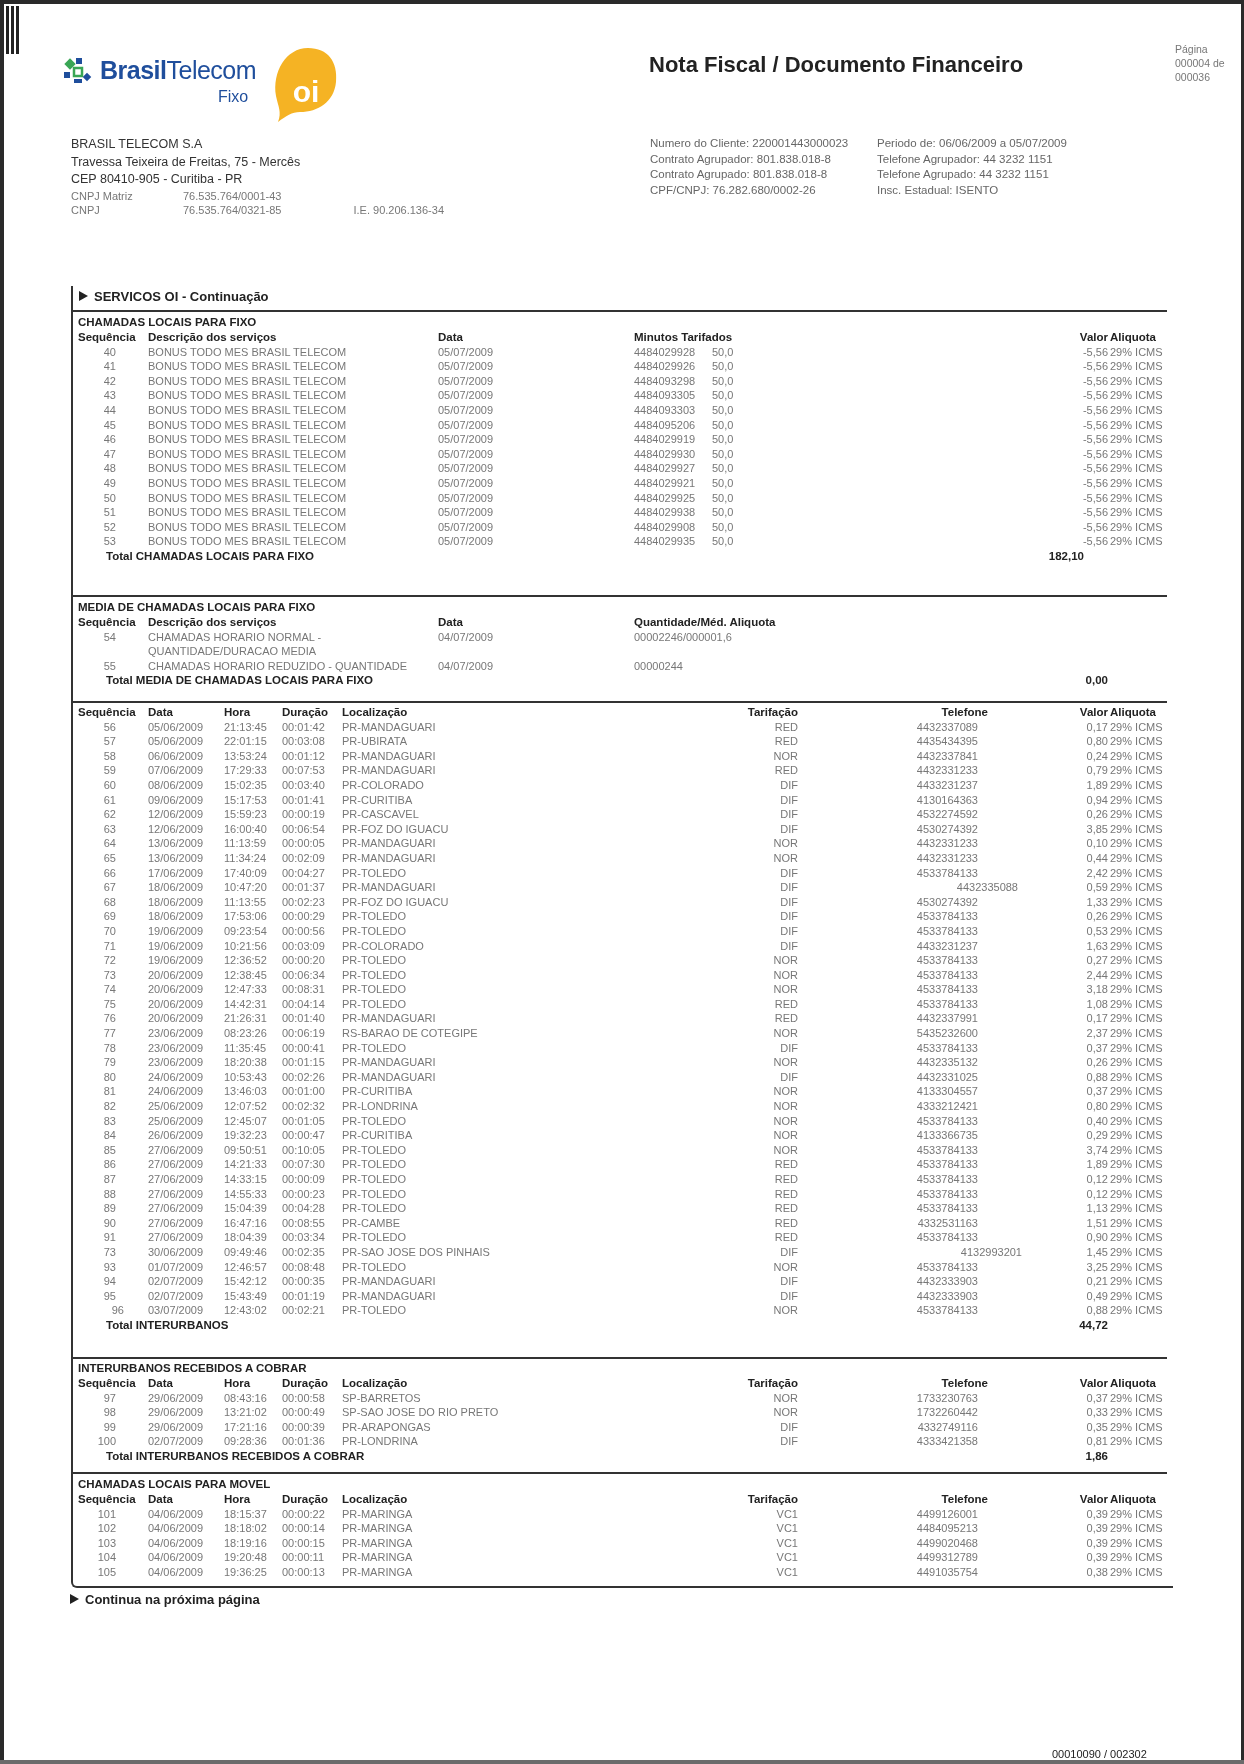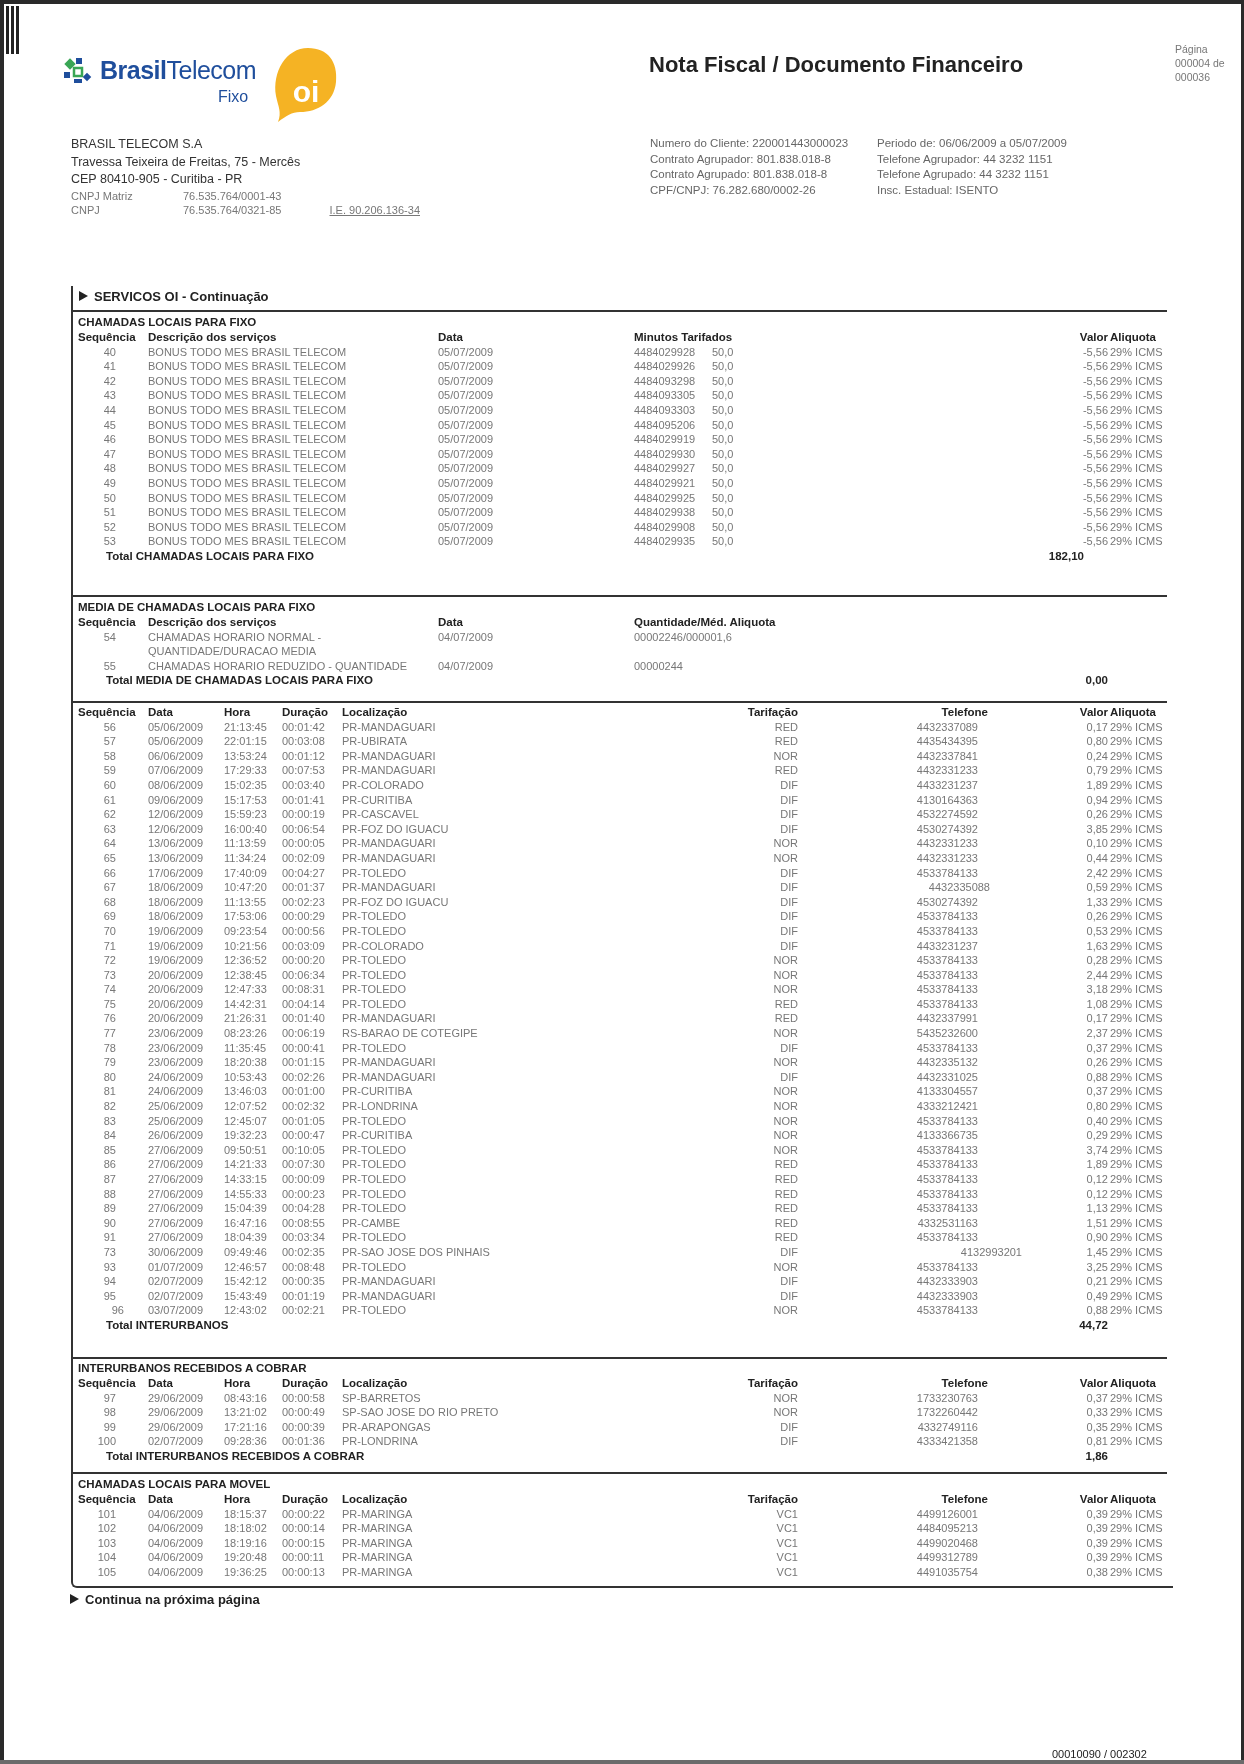--- a/index.html
+++ b/index.html
@@ -14,21 +14,21 @@
   .logo { position:absolute; left:62px; top:52px; width:280px; height:72px; }
   .logo .bt-mark { position:absolute; left:0; top:4px; width:32px; height:30px; }
   .logo .bt-name { position:absolute; left:38px; top:4px; font-size:25px; color:#1f4e9c; letter-spacing:-0.5px; font-family:"Liberation Sans", sans-serif; }
   .logo .bt-name b { font-weight:bold; }
   .logo .bt-fixo { position:absolute; left:156px; top:36px; font-size:16px; color:#1f4e9c; font-family:"Liberation Sans", sans-serif; }
   .logo .oi { position:absolute; left:210px; top:-6px; width:66px; height:76px; }
 
   .company { position:absolute; left:71px; top:136px; font-size:12.5px; line-height:17.5px; color:#333; font-family:"Liberation Sans", sans-serif; }
   .company .row { display:flex; }
   .company .k { width:112px; }
-  .company .ie { margin-left:48px;text-decoration:underline; }
+  .company .ie { margin-left:72px; }
 
   .doc-title { position:absolute; left:649px; top:52px; font-size:22px; font-weight:bold; color:#222; font-family:"Liberation Sans", sans-serif; }
   .page-no { position:absolute; left:1175px; top:42px; font-size:10.5px; line-height:14px; color:#777; font-family:"Liberation Sans", sans-serif; }
 
   .client { position:absolute; left:650px; top:136px; font-size:11.5px; line-height:15.5px; color:#666; font-family:"Liberation Sans", sans-serif; display:grid; grid-template-columns:227px 220px; }
 
   .frame { position:absolute; left:71px; top:286px; width:1100px; height:1300px; border-left:2px solid #333; border-bottom:2px solid #333; border-bottom-left-radius:6px; }
 
   .sec-head { position:absolute; left:79px; top:289px; font-size:13px; font-weight:bold; color:#222; font-family:"Liberation Sans", sans-serif; }
   .tri { display:inline-block; width:0; height:0; border-top:5px solid transparent; border-bottom:5px solid transparent; border-left:9px solid #222; margin-right:6px; vertical-align:0px; }
@@ -420,21 +420,21 @@
         <span class="c r" style="left:980px;width:50px">2,42</span>
         <span class="c" style="left:1032px">29% ICMS</span>
       </div>
       <div class="row">
         <span class="c r" style="left:0;width:38px">67</span>
         <span class="c" style="left:70px">18/06/2009</span>
         <span class="c" style="left:146px">10:47:20</span>
         <span class="c" style="left:204px">00:01:37</span>
         <span class="c" style="left:264px">PR-MANDAGUARI</span>
         <span class="c r" style="left:640px;width:80px">DIF</span>
-        <span class="c r" style="left:812px;width:100px">4432335088</span>
+        <span class="c r" style="left:840px;width:100px">4432335088</span>
         <span class="c r" style="left:980px;width:50px">0,59</span>
         <span class="c" style="left:1032px">29% ICMS</span>
       </div>
       <div class="row">
         <span class="c r" style="left:0;width:38px">68</span>
         <span class="c" style="left:70px">18/06/2009</span>
         <span class="c" style="left:146px">11:13:55</span>
         <span class="c" style="left:204px">00:02:23</span>
         <span class="c" style="left:264px">PR-FOZ DO IGUACU</span>
         <span class="c r" style="left:640px;width:80px">DIF</span>
@@ -476,21 +476,21 @@
         <span class="c" style="left:1032px">29% ICMS</span>
       </div>
       <div class="row">
         <span class="c r" style="left:0;width:38px">72</span>
         <span class="c" style="left:70px">19/06/2009</span>
         <span class="c" style="left:146px">12:36:52</span>
         <span class="c" style="left:204px">00:00:20</span>
         <span class="c" style="left:264px">PR-TOLEDO</span>
         <span class="c r" style="left:640px;width:80px">NOR</span>
         <span class="c r" style="left:800px;width:100px">4533784133</span>
-        <span class="c r" style="left:980px;width:50px">0,28</span>
+        <span class="c r" style="left:980px;width:50px">0,27</span>
         <span class="c" style="left:1032px">29% ICMS</span>
       </div>
       <div class="row">
         <span class="c r" style="left:0;width:38px">73</span>
         <span class="c" style="left:70px">20/06/2009</span>
         <span class="c" style="left:146px">12:38:45</span>
         <span class="c" style="left:204px">00:06:34</span>
         <span class="c" style="left:264px">PR-TOLEDO</span>
         <span class="c r" style="left:640px;width:80px">NOR</span>
         <span class="c r" style="left:800px;width:100px">4533784133</span>

